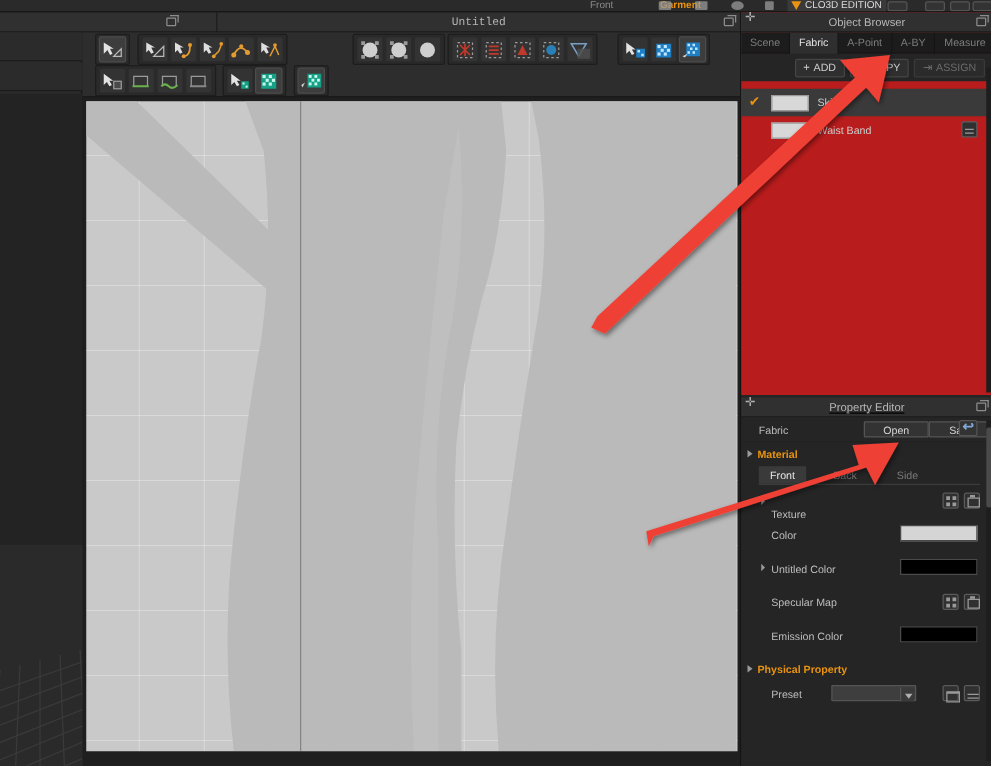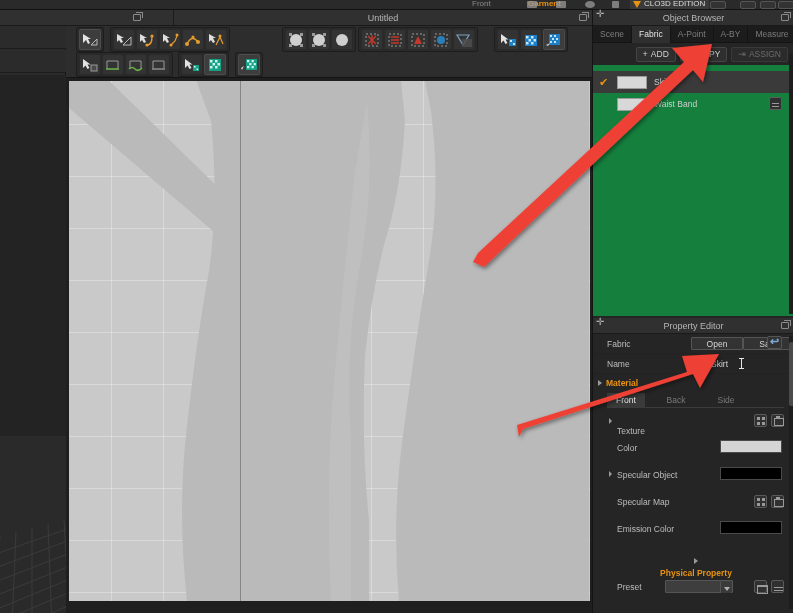--- a/index.html
+++ b/index.html
@@ -51,21 +51,21 @@
 
   
   .titlebar {
     position:absolute; left:0; top:10px; height:16px;
     background:#303030;
     border-bottom:1px solid #1a1a1a;
     display:flex; align-items:center; justify-content:center;
     font-size:9px; color:#b6b6b6;
   }
   .titlebar.left  { left:0;   width:174px; border-right:1px solid #1a1a1a;}
-  .titlebar.mid   { left:174px; width:418px;}
+  .titlebar.mid   { left:174px; width:418px;font-family:Liberation Mono, monospace;}
   .float-icon {
     position:absolute; right:5px; top:4px;
     width:8px;height:7px;border:1px solid #8c8c8c;border-radius:1px;
   }
   .float-icon:after{
     content:"";position:absolute;right:-3px;top:-3px;width:6px;height:5px;
     border:1px solid #8c8c8c;border-bottom:none;border-left:none;
   }
 
   
@@ -145,21 +145,21 @@
     font-size:9px; color:#b6b6b6;
   }
   .panel-head .pin {
     position:absolute; left:5px; top:4px; width:7px;height:7px;
   }
   .panel-head .pin:before{
     content:"✛"; position:absolute; left:-2px; top:-6px; font-size:10px; color:#b0b0b0;
   }
 
   
-  .obrowser { position:absolute; left:0; top:0; width:201px; height:306px; background:#15803d; }
+  .obrowser { position:absolute; left:0; top:0; width:201px; height:306px; background:#b91c1c; }
   .ob-tabs { display:flex; height:17px; background:#1c1c1c; border-bottom:1px solid #141414; }
   .ob-tab {
     flex:0 0 auto; padding:0 7px; height:17px; line-height:17px;
     font-size:8.5px; color:#7d7d7d;
     border-right:1px solid #141414;
     white-space:nowrap;
     text-align:center;
   }
   .ob-tab.active { background:#2f2f2f; color:#e2e2e2; }
 
@@ -193,21 +193,21 @@
   .ob-row .rowicon:after{
     content:""; position:absolute;left:2px;top:5px;width:7px;height:1px;background:#9a9a9a;
     box-shadow:0 3px 0 #9a9a9a;
   }
   .ob-scroll {
     position:absolute; right:0; top:44px; width:5px; bottom:2px;
     background:#1e1e1e;
   }
 
   
-  .propeditor { position:absolute; left:0; top:308px; width:201px; height:295px; background:#252525; }
+  .propeditor { position:absolute; left:0; top:308px; width:201px; height:295px; background:#252525;text-decoration:underline; }
   .pe-body { position:absolute; left:0; top:16px; right:0; bottom:0; overflow:hidden; }
 
   .pe-row {
     position:relative; display:flex; align-items:center; height:19px;
     padding-left:14px; border-bottom:1px solid #222;
   }
   .pe-label { font-size:8.5px; color:#bdbdbd; width:72px; white-space:nowrap; }
   .pe-row.sub .pe-label { padding-left:10px; width:72px; }
 
   .pe-btn {
@@ -656,25 +656,20 @@
       </div>
 
       <div class="pe-body">
 
         <div class="pe-row" style="height:20px;">
           <span class="pe-label">Fabric</span>
           <span class="pe-btn" style="position:absolute;left:98px;width:50px;">Open</span>
           <span class="pe-btn" style="position:absolute;left:150px;width:46px;">Save</span>
         </div>
 
-        <div class="pe-row" style="height:20px;">
-          <span class="pe-label">Name</span>
-          <span class="pe-value" style="position:absolute;left:118px;">Skirt</span>
-          <span class="caret-beam" style="left:148px;top:4px;"></span>
-        </div>
 
         <div class="pe-section">
           <span class="caret"></span>
           <span>Material</span>
           <span class="backarrow" style="position:absolute;right:12px;top:2px;"></span>
         </div>
 
         <div class="mat-tabs">
           <span class="mat-tab active">Front</span>
           <span class="mat-tab">Back</span>
@@ -689,37 +684,37 @@
           <span class="iconbtn folder" style="position:absolute;right:10px;top:6px;"></span>
         </div>
 
         <div class="pe-row sub" style="height:27px;border-bottom:none;">
           <span class="pe-label" style="padding-left:10px;">Color</span>
           <span class="colorbox" id="sw-color" style="position: absolute; right: 12px; top: 6px; background: rgb(213, 213, 213);"></span>
         </div>
 
         <div class="pe-row sub" style="height:27px;border-bottom:none;">
           <span class="caret" style="position:absolute;left:16px;top:10px;border-left-width:3px;"></span>
-          <span class="pe-label" style="padding-left:10px;">Specular Object</span>
+          <span class="pe-label" style="padding-left:10px;">Untitled Color</span>
           <span class="colorbox" id="sw-spec" style="position: absolute; right: 12px; top: 6px; background: rgb(0, 0, 0);"></span>
         </div>
 
         <div class="pe-row sub" style="height:27px;border-bottom:none;">
           <span class="pe-label" style="padding-left:10px;">Specular Map</span>
           <span class="iconbtn grid4" style="position:absolute;right:27px;top:7px;"></span>
           <span class="iconbtn folder" style="position:absolute;right:10px;top:7px;"></span>
         </div>
 
         <div class="pe-row sub" style="height:27px;border-bottom:none;">
           <span class="pe-label" style="padding-left:10px;">Emission Color</span>
           <span class="colorbox" id="sw-emis" style="position: absolute; right: 12px; top: 6px; background: rgb(0, 0, 0);"></span>
         </div>
 
 
-        <div class="pe-section" style="margin-top:16px;flex-direction:column;">
+        <div class="pe-section" style="margin-top:4px;">
           <span class="caret"></span>
           <span>Physical Property</span>
         </div>
 
         <div class="pe-row sub" style="height:24px;border-bottom:none;">
           <span class="pe-label" style="padding-left:10px;">Preset</span>
           <span class="dropdown" style="position:absolute;left:72px;top:5px;">
             <span style="position:absolute;left:4px;top:0;font-size:8.5px;color:#d2d2d2;line-height:12px;"></span>
             <span class="arr"></span>
           </span>

